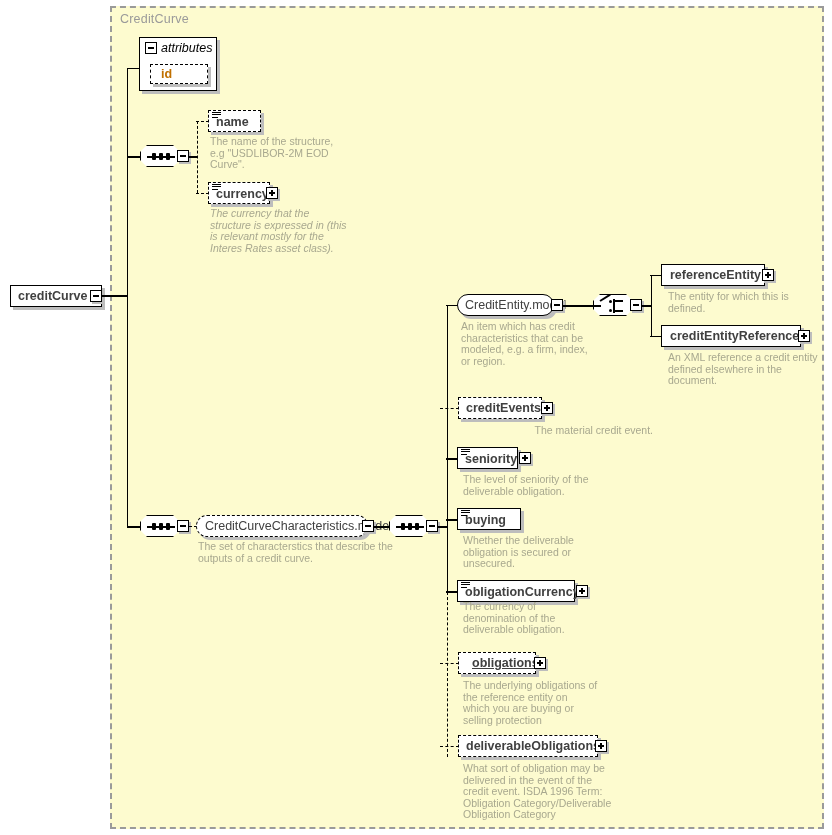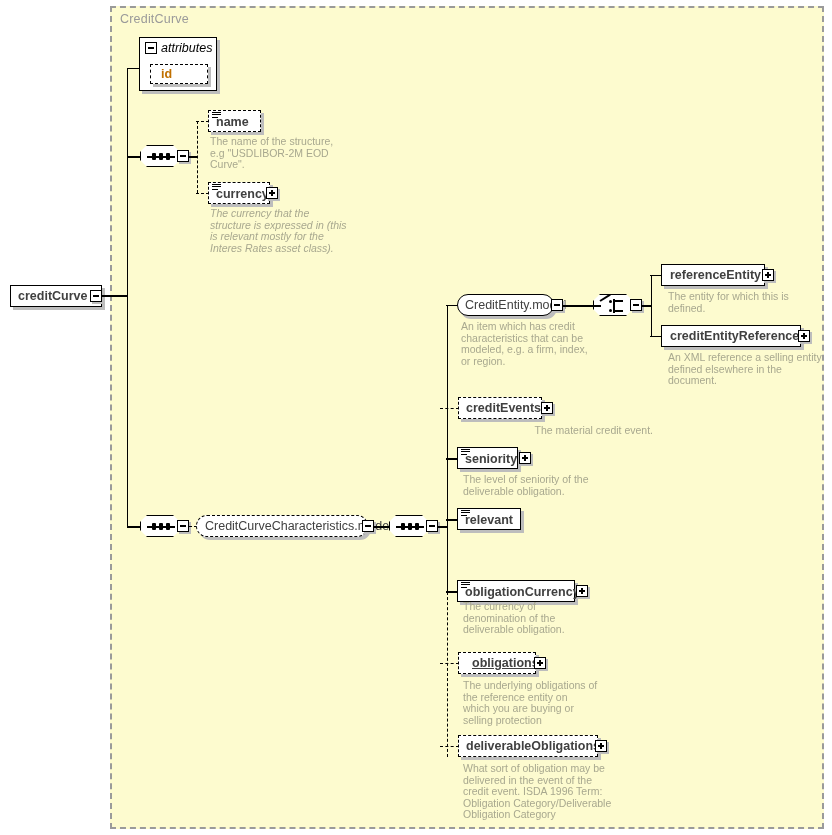--- a/index.html
+++ b/index.html
@@ -219,20 +219,22 @@
     <div class="dot" style="left:18px;"></div>
     <div class="dot" style="left:25px;"></div>
   </div>
   <div class="toggle edge" style="left:177px;top:520px;"></div>
   <div class="dl-h" style="left:189px;top:526.3px;width:8px;"></div>
 
   <div class="node rounded dashed" style="left:196px;top:515px;width:172px;height:22px;">
     <span class="lbl thin" style="padding-left:8px;">CreditCurveCharacteristics.model</span>
   </div>
   <div class="toggle edge" style="left:362px;top:520px;"></div>
+  <div class="doc" style="left:198px;top:541px;width:250px;">The set of characterstics that describe the
+outputs of a credit curve.</div>
   <div class="ln hl" style="left:374px;top:526.3px;width:15px;"></div>
 
   <div class="conn" style="left:389px;top:515px;">
     <div class="seqdots"></div>
     <div class="dot" style="left:11px;"></div>
     <div class="dot" style="left:18px;"></div>
     <div class="dot" style="left:25px;"></div>
   </div>
   <div class="toggle edge" style="left:426px;top:520px;"></div>
   <div class="ln hl" style="left:438px;top:526.3px;width:10px;"></div>
@@ -279,21 +281,21 @@
     <span class="lbl" style="padding-left:8px;">referenceEntity</span>
   </div>
   <div class="toggle plus edge" style="left:762px;top:269px;"></div>
   <div class="doc" style="left:668px;top:291px;width:155px;">The entity for which this is
 defined.</div>
 
   <div class="node" style="left:661px;top:325px;width:140px;height:22px;">
     <span class="lbl" style="padding-left:8px;">creditEntityReference</span>
   </div>
   <div class="toggle plus edge" style="left:798px;top:330px;"></div>
-  <div class="doc" style="left:668px;top:352px;width:160px;">An XML reference a selling entity
+  <div class="doc" style="left:668px;top:352px;width:160px;">An XML reference a credit entity
 defined elsewhere in the
 document.</div>
 
   <div class="node dashed" style="left:458px;top:397px;width:84px;height:22px;">
     <span class="lbl" style="padding-left:7px;">creditEvents</span>
   </div>
   <div class="toggle plus edge" style="left:541px;top:402px;"></div>
   <div class="doc" style="left:463px;top:425px;width:190px;text-align:right;">The material credit event.</div>
 
   <div class="node" style="left:457px;top:447px;width:61px;height:22px;">
@@ -307,22 +309,25 @@
   <div class="toggle plus edge" style="left:519px;top:452px;"></div>
   <div class="doc" style="left:463px;top:474px;width:175px;">The level of seniority of the
 deliverable obligation.</div>
 
   <div class="node" style="left:457px;top:508px;width:64px;height:22px;">
     <span class="eqicon">
         <i></i>
         <i></i>
         <i></i>
       </span>
-    <span class="lbl" style="padding-left:7px;padding-top:3px;">relevant</span>
-  </div>
+    <span class="lbl" style="padding-left:7px;padding-top:3px;">buying</span>
+  </div>
+  <div class="doc" style="left:463px;top:535px;width:175px;">Whether the deliverable
+obligation is secured or
+unsecured.</div>
 
   <div class="node" style="left:457px;top:580px;width:118px;height:22px;">
     <span class="eqicon">
         <i></i>
         <i></i>
         <i></i>
       </span>
     <span class="lbl" style="padding-left:7px;padding-top:3px;">obligationCurrency</span>
   </div>
   <div class="toggle plus edge" style="left:576px;top:585px;"></div>

